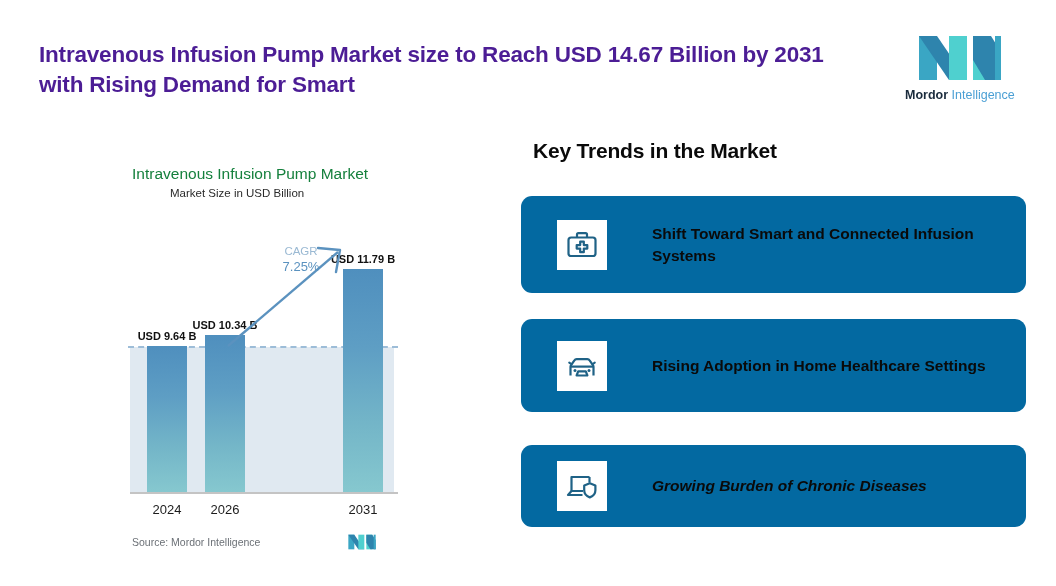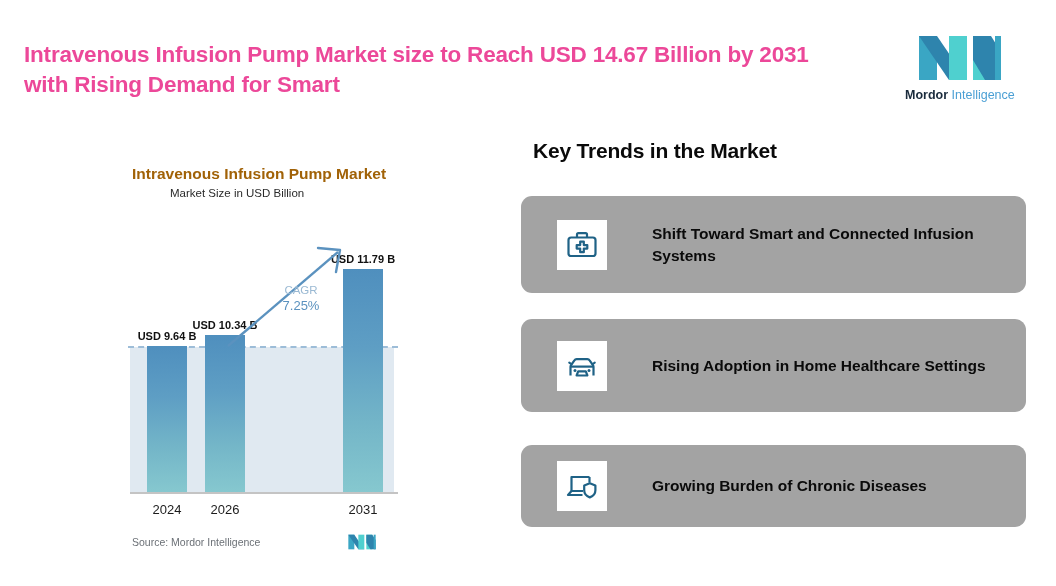--- a/index.html
+++ b/index.html
@@ -18,28 +18,28 @@
 
   
   #header {
     position: absolute;
     left: 0; top: 0;
     width: 1056px;
     height: 125px;
   }
   #headline {
     position: absolute;
-    left: 24px;
+    left: 39px;
     top: 40px;
     width: 830px;
     font-size: 22.5px;
     font-weight: bold;
     line-height: 1.32;
     letter-spacing: -0.2px;
-    color: #ec4899;
+    color: #4c1d95;
   }
 
   
   #brand-logo {
     position: absolute;
     left: 893px;
     top: 32px;
     width: 108px;
     height: 72px;
     margin-left: 12px;
@@ -69,22 +69,22 @@
     left: 0;
     top: 125px;
     width: 500px;
     height: 461px;
   }
   #chart-title {
     position: absolute;
     left: 132px;
     top: 40px;
     font-size: 15.5px;
-    font-weight: bold;
-    color: #a16207;
+    font-weight: normal;
+    color: #15803d;
     white-space: nowrap;
   }
   #chart-subtitle {
     position: absolute;
     left: 132px;
     top: 62px;
     font-size: 11.5px;
     color: #2b2b2b;
     white-space: nowrap;
     margin-left: 38px;
@@ -150,21 +150,20 @@
     position: absolute;
     left: 140px;
     top: 25px;
     width: 62px;
     text-align: center;
     line-height: 1.18;
   }
   #cagr-label {
     font-size: 11.5px;
     color: #9ab9d3;
-    margin-top: 39px;
   }
   #cagr-value {
     font-size: 13px;
     color: #5b92bf;
   }
   #cagr-arrow {
     position: absolute;
     left: 96px;
     top: 18px;
     width: 130px;
@@ -209,21 +208,21 @@
     font-size: 21px;
     font-weight: bold;
     letter-spacing: -0.2px;
     color: #0a0a0a;
     white-space: nowrap;
   }
   .trend-card {
     position: absolute;
     left: 0;
     width: 505px;
-    background: #a3a3a3;
+    background: #0369a1;
     border-radius: 11px;
     display: flex;
     align-items: center;
   }
   .trend-icon-box {
     flex: 0 0 auto;
     margin-left: 36px;
     width: 50px;
     height: 50px;
     background: #ffffff;
@@ -331,21 +330,21 @@
         <path d="M5.5,17.6 L28.5,17.6" fill="none" stroke="#1f6286" stroke-width="2.2"></path>
         <path d="M13.2,22.4 L20.8,22.4 L22.4,26.5 L11.6,26.5 Z" fill="none" stroke="#1f6286" stroke-width="2.2" stroke-linejoin="round"></path>
         <circle cx="10" cy="21.4" r="1.5" fill="#1f6286"></circle>
         <circle cx="24" cy="21.4" r="1.5" fill="#1f6286"></circle>
         <path d="M4.2,13.6 L6.4,15.1 M29.8,13.6 L27.6,15.1" fill="none" stroke="#1f6286" stroke-width="2" stroke-linecap="round"></path>
       </svg>
     </div>
     <div class="trend-text">Rising Adoption in Home Healthcare Settings</div>
   </div>
 
-  <div class="trend-card" id="card-2" style="top:322px; height:82px;">
+  <div class="trend-card" id="card-2" style="top:322px; height:82px;font-style:italic;">
     <div class="trend-icon-box">
       <svg width="34" height="34" viewBox="0 0 34 34">
         <path d="M24.5,8 L6.5,8 L6.5,22 L18,22" fill="none" stroke="#1f6286" stroke-width="2.2" stroke-linejoin="round"></path>
         <path d="M24.5,8 L24.5,13.5" fill="none" stroke="#1f6286" stroke-width="2.2"></path>
         <path d="M6.5,22 L3,26 L17.5,26" fill="none" stroke="#1f6286" stroke-width="2.2" stroke-linejoin="round"></path>
         <path d="M24.8,14.2 L30.4,16.4 L30.4,21.3 C30.4,24.6 28.1,27.2 24.8,28.4 C21.5,27.2 19.2,24.6 19.2,21.3 L19.2,16.4 Z" fill="none" stroke="#1f6286" stroke-width="2.2" stroke-linejoin="round"></path>
       </svg>
     </div>
     <div class="trend-text">Growing Burden of Chronic Diseases</div>
   </div>

